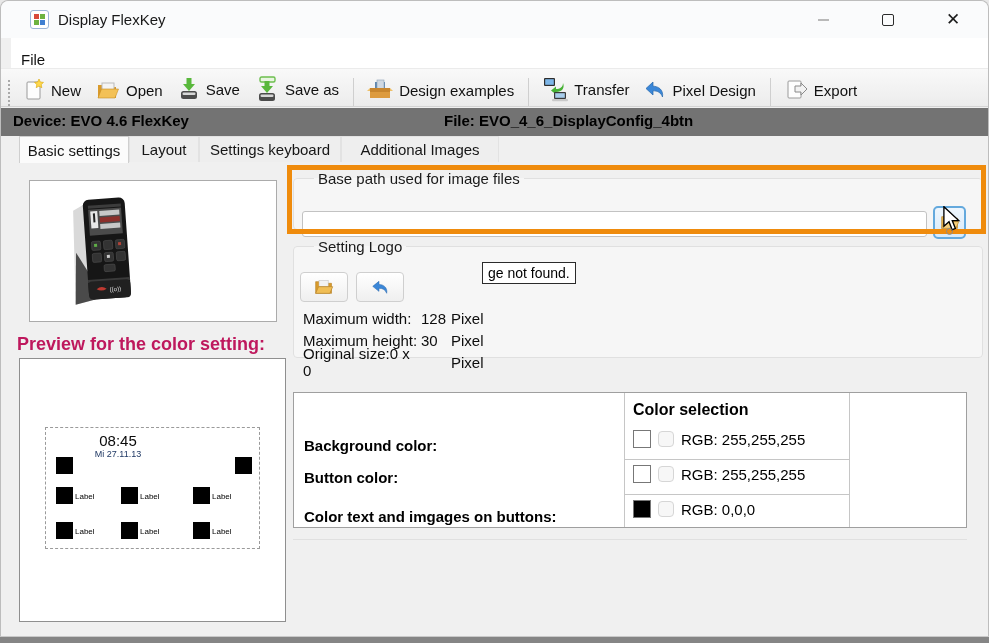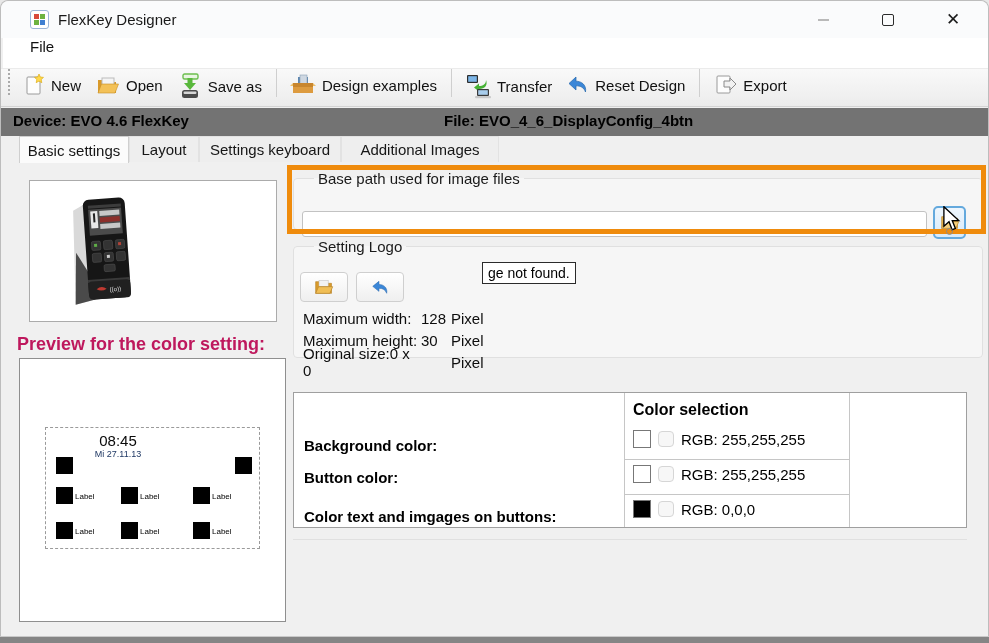--- a/index.html
+++ b/index.html
@@ -19,26 +19,26 @@
   .app-icon .q1{background:#d8493c;} .app-icon .q2{background:#6db33f;}
   .app-icon .q3{background:#6db33f;} .app-icon .q4{background:#3f7fd1;}
   .title-text{margin-left:9px;font-size:15px;color:#191919;}
   .win-controls{position:absolute;right:0;top:0;height:37px;display:flex;align-items:center;}
   .wc{width:46px;height:37px;display:flex;align-items:center;justify-content:center;}
   .wc-min{margin-right:19px;} .wc-max{margin-right:19px;} .wc-close{margin-right:12px;}
   .min-glyph{width:11px;height:2px;background:#b9b9b9;}
   .max-glyph{width:12px;height:12px;border:1.6px solid #2b2b2b;border-radius:2px;}
   .close-glyph{font-size:17px;color:#1b1b1b;line-height:1;}
   
-  .menubar{position:absolute;left:3px;top:38px;right:1px;height:30px;background:#ffffff;display:flex;align-items:flex-start;padding-left:17px;}
+  .menubar{position:absolute;left:11px;top:38px;right:1px;height:30px;background:#ffffff;display:flex;align-items:flex-end;}
   .menu-item{font-size:15px;padding:0 10px;color:#111;}
   
   .toolbar{position:absolute;left:1px;top:68px;right:1px;height:39px;
     background:linear-gradient(#f9f9f9,#ececec);border-bottom:1px solid #d4d4d4;border-top:1px solid #ebebeb;
-    display:flex;align-items:flex-start;}
+    display:flex;align-items:flex-end;}
   .grip{width:2px;height:26px;margin:0 6px 0 7px;
     background-image:repeating-linear-gradient(#aaa 0 2px, transparent 2px 4px);}
   .tbtn{display:flex;align-items:center;gap:5px;padding:4px 8px 4px 6px;border-radius:3px;font-size:15px;color:#111;}
   .tbtn svg{display:block;}
   .tsep{width:1px;height:28px;background:#cfcfcf;margin:0 6px;}
   
   .infobar{position:absolute;left:1px;top:108px;right:1px;height:28px;background:#737373;}
   .infobar span{position:absolute;top:4px;font-size:15px;font-weight:bold;color:#000;}
   .info-device{left:12px;} .info-display{left:252px;} .info-file{left:443px;}
   
@@ -103,21 +103,21 @@
 
 <div class="window">
 
   <div class="titlebar">
     <div class="app-icon">
       <i class="q1"></i>
         <i class="q2"></i>
         <i class="q3"></i>
         <i class="q4"></i>
     </div>
-    <span class="title-text">FlexKey Designer</span>
+    <span class="title-text">Display FlexKey</span>
     <div class="win-controls">
       <div class="wc wc-min">
           <span class="min-glyph"></span>
         </div>
       <div class="wc wc-max">
           <span class="max-glyph"></span>
         </div>
       <div class="wc wc-close">
           <span class="close-glyph">✕</span>
         </div>
@@ -141,20 +141,29 @@
 
     <div class="tbtn">
       <svg width="26" height="24" viewBox="0 0 26 24">
         <path d="M3 7 h7 l2 2 h9 v11 H3 z" fill="#d99a2b"></path>
         <rect x="7" y="5" width="12" height="8" fill="#f4f4f4" stroke="#bbb"></rect>
         <path d="M3 20 l3.5 -9 h17 l-3.5 9 z" fill="#f3c157" stroke="#c88f24" stroke-width="0.6"></path>
       </svg>
       <span>Open</span>
     </div>
 
+    <div class="tbtn">
+      <svg width="24" height="26" viewBox="0 0 24 26">
+        <rect x="9.5" y="2" width="5" height="6" fill="#59b83c"></rect>
+        <polygon points="6,8 18,8 12,15" fill="#59b83c"></polygon>
+        <rect x="4" y="15" width="16" height="8" rx="2.5" fill="#4c4c4c"></rect>
+        <rect x="5.5" y="16.5" width="13" height="2.5" rx="1.2" fill="#d7d7d7"></rect>
+      </svg>
+      <span>Save</span>
+    </div>
 
     <div class="tbtn">
       <svg width="26" height="26" viewBox="0 0 26 26">
         <rect x="6" y="1" width="15" height="5" rx="1.5" fill="#e9f5e2" stroke="#6cbf4e" stroke-width="1.4"></rect>
         <rect x="10.5" y="5" width="5" height="5" fill="#59b83c"></rect>
         <polygon points="7,10 19,10 13,17" fill="#59b83c"></polygon>
         <rect x="5" y="17" width="16" height="8" rx="2.5" fill="#4c4c4c"></rect>
         <rect x="6.5" y="18.5" width="13" height="2.5" rx="1.2" fill="#d7d7d7"></rect>
       </svg>
       <span>Save as</span>
@@ -185,21 +194,21 @@
         <rect x="14.2" y="17.2" width="9.6" height="4.6" fill="#a8cdec"></rect>
         <rect x="11" y="23" width="16" height="2.2" rx="1" fill="#c9c9c9"></rect>
       </svg>
       <span>Transfer</span>
     </div>
 
     <div class="tbtn">
       <svg width="24" height="24" viewBox="0 0 24 24">
         <path d="M10 4 L3 10.5 L10 17 v-4.2 c5 0 8 2 9.5 6.2 c1.2 -7.5 -4.5 -10.8 -9.5 -10.8 z" fill="#3b87d8" stroke="#2465ab" stroke-width="0.7"></path>
       </svg>
-      <span>Reset Design</span>
+      <span>Pixel Design</span>
     </div>
 
     <div class="tsep"></div>
 
     <div class="tbtn">
       <svg width="26" height="24" viewBox="0 0 26 24">
         <rect x="5" y="3" width="13" height="17" rx="1" fill="#fdfdfd" stroke="#9a9a9a"></rect>
         <path d="M12 8 h6 v-3 l6 6 -6 6 v-3 h-6 z" fill="#f2f2f2" stroke="#8a8a8a"></path>
       </svg>
       <span>Export</span>

